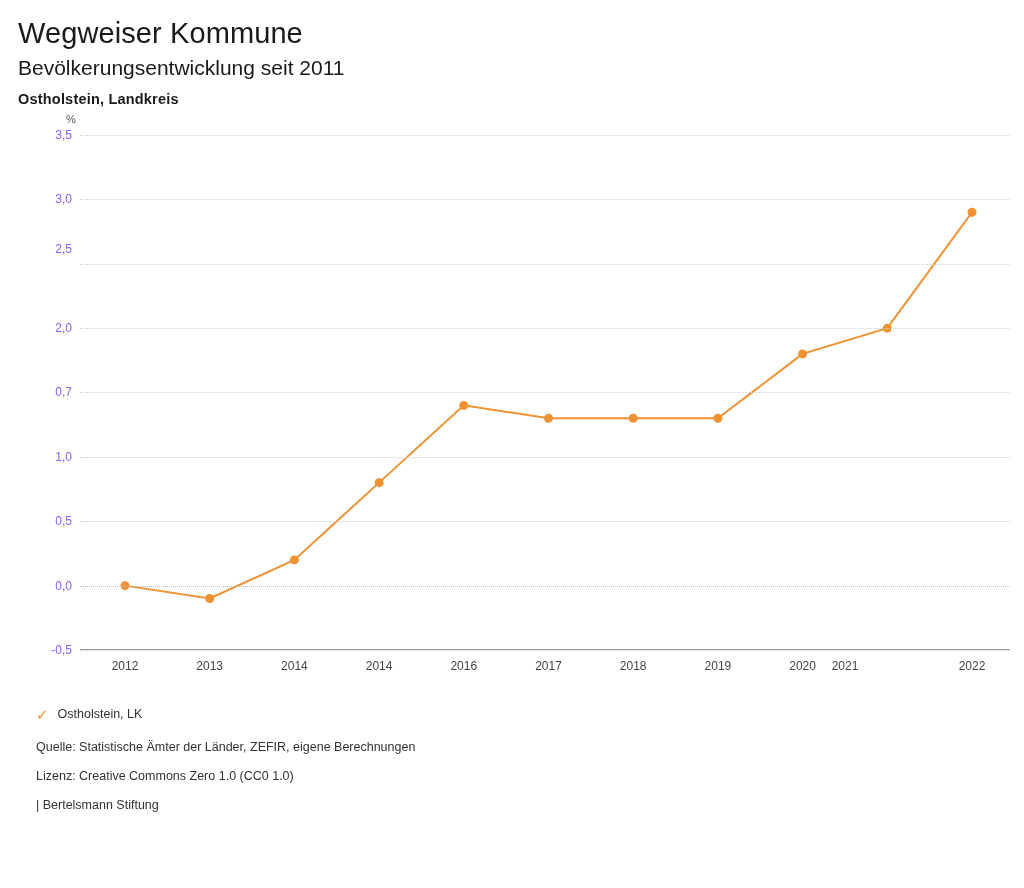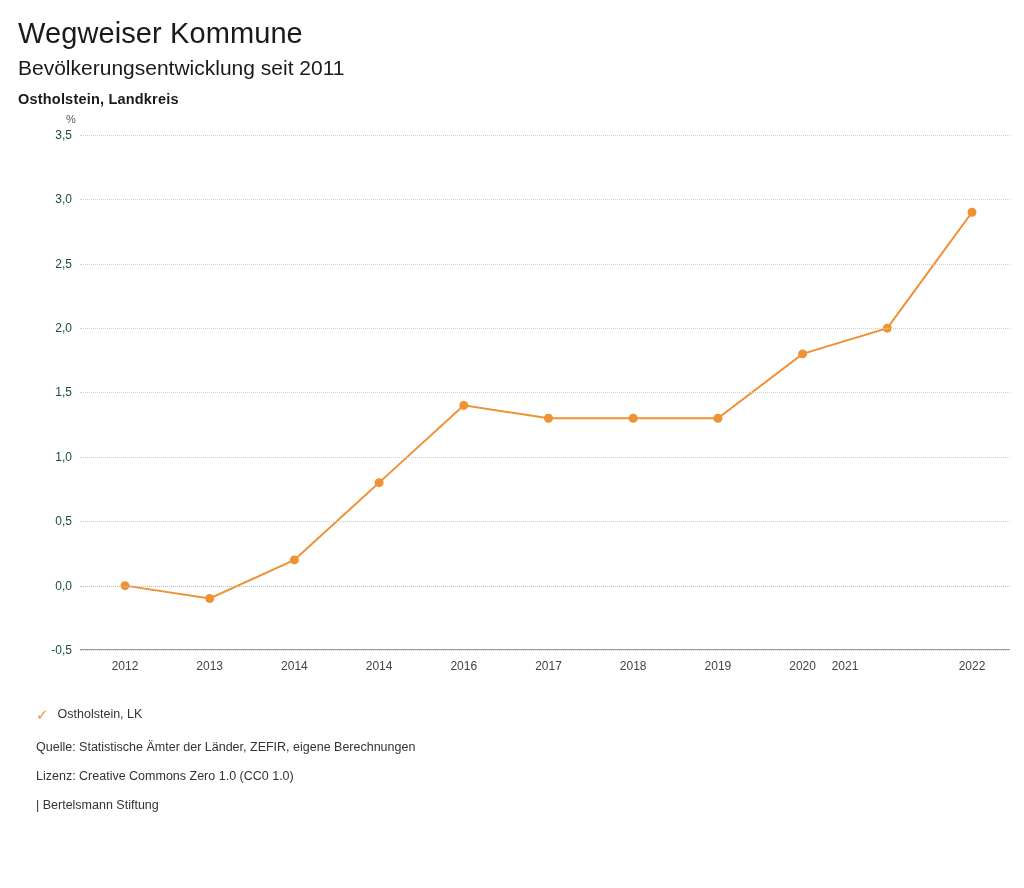--- a/index.html
+++ b/index.html
@@ -75,21 +75,21 @@
   }
   .gridline.zero {
     border-top: 1px dotted #bdbdbd;
   }
   .ytick {
     position: absolute;
     right: 100%;
     margin-right: 8px;
     transform: translateY(-50%);
     font-size: 12px;
-    color: #14532d;
+    color: #8b5cf6;
     white-space: nowrap;
   }
   .axis-bottom {
     position: absolute;
     left: 0;
     bottom: 0;
     width: 100%;
     border-top: 1px solid #9a9a9a;
   }
   .xtick {
@@ -161,25 +161,25 @@
           <circle cx="637.9" cy="283.25" r="4.5" fill="#ef9233"></circle>
           <circle cx="722.6" cy="218.875" r="4.5" fill="#ef9233"></circle>
           <circle cx="807.3000000000001" cy="193.125" r="4.5" fill="#ef9233"></circle>
           <circle cx="892" cy="77.25" r="4.5" fill="#ef9233"></circle>
         </svg>
     <div class="gridline" style="top: 0px;"></div>
         <span class="ytick" style="top: 0px;">3,5</span>
         <div class="gridline" style="top: 64.375px;"></div>
         <span class="ytick" style="top: 64.375px;">3,0</span>
         <div class="gridline" style="top: 128.75px;"></div>
-        <span class="ytick" style="top: 129px; text-align: right;">2,5</span>
+        <span class="ytick" style="top: 114px; text-align: right;">2,5</span>
         <div class="gridline" style="top: 193.125px;"></div>
         <span class="ytick" style="top: 193.125px;">2,0</span>
         <div class="gridline" style="top: 257.5px;"></div>
-        <span class="ytick" style="top: 257.5px;">1,5</span>
+        <span class="ytick" style="top: 257.5px;">0,7</span>
         <div class="gridline" style="top: 321.875px;"></div>
         <span class="ytick" style="top: 321.875px;">1,0</span>
         <div class="gridline" style="top: 386.25px;"></div>
         <span class="ytick" style="top: 386.25px; text-align: center;">0,5</span>
         <div class="gridline zero" style="top: 450.625px;"></div>
         <span class="ytick" style="top: 450.625px;">0,0</span>
         <div class="gridline" style="top: 515px;"></div>
         <span class="ytick" style="top: 515px;">-0,5</span>
         <span class="xtick" style="left: 45px;">2012</span>
         <span class="xtick" style="left: 129.7px;">2013</span>

